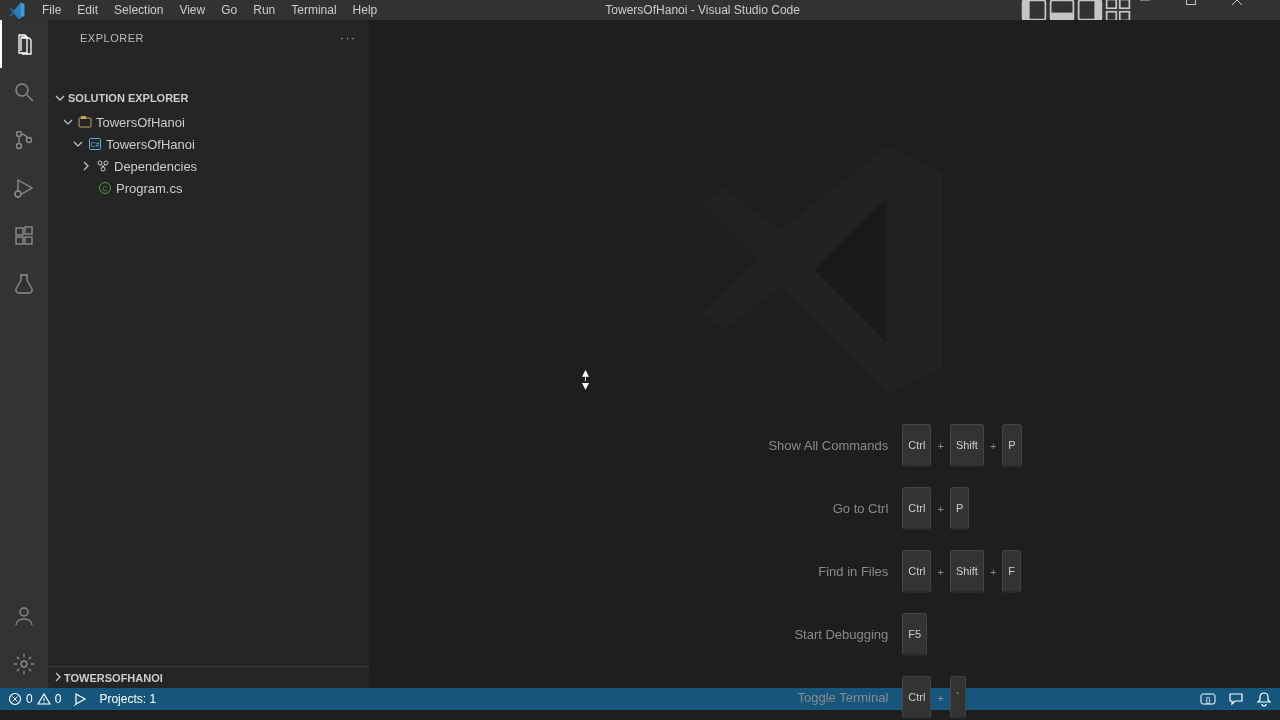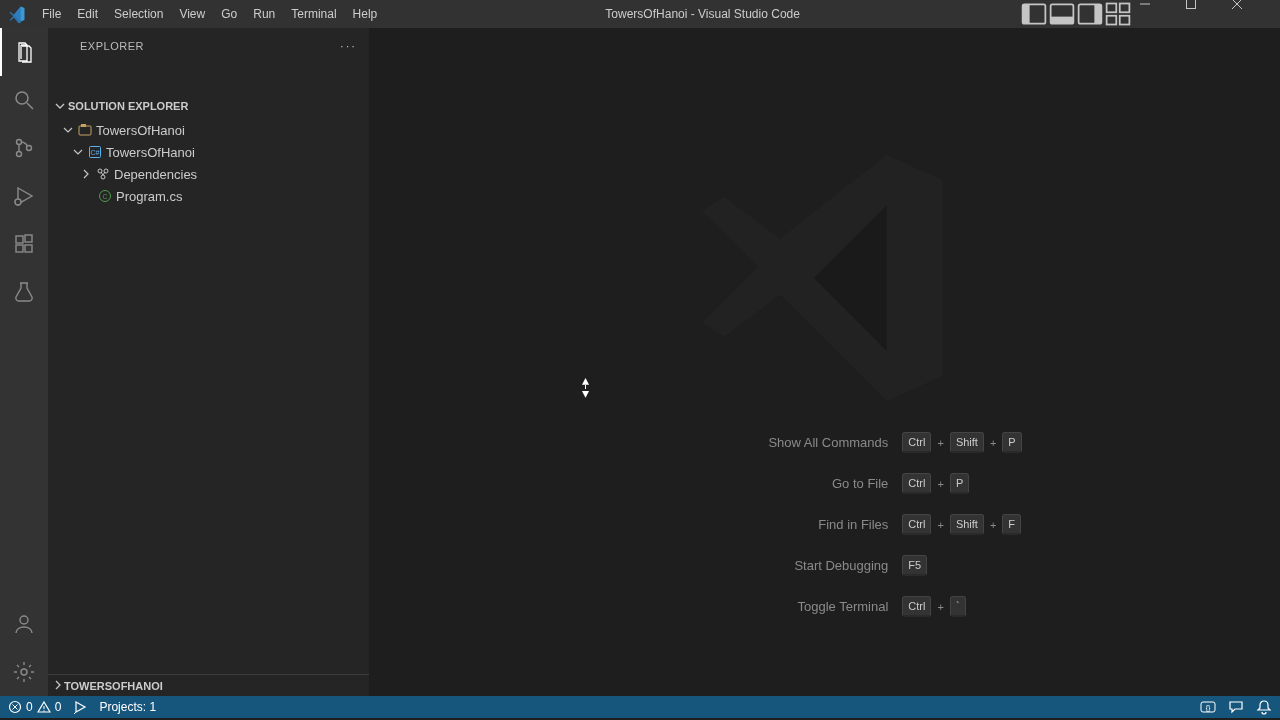--- a/index.html
+++ b/index.html
@@ -1,20 +1,20 @@
 <!DOCTYPE html>
 <html><head>
 <meta charset="utf-8">
 <style>
 * { margin: 0; padding: 0; box-sizing: border-box; font-family: "Segoe UI", -apple-system, sans-serif; user-select: none; }
 html, body { height: 100%; background: #1e1e1e; color: #cccccc; overflow: hidden; }
 
 
 .titlebar {
-  height: 28px; background: #323233; display: flex; align-items: center;
+  height: 20px; background: #323233; display: flex; align-items: center;
   font-size: 12px; color: #cccccc;
 }
 .titlebar .logo { width: 34px; display:flex; justify-content:center; align-items:center; }
 .titlebar .menu { display: flex; }
 .titlebar .menu span { padding: 0 8px; line-height: 30px; cursor: default; }
 .titlebar .title { flex: 1; text-align: center; color: #cccccc; }
 .titlebar .controls { display: flex; padding-right: 2px; }
 .titlebar .controls .group-icons { display:flex; margin-right: 8px; }
 .titlebar .controls svg, .titlebar .controls .winbtn { width: 46px; height: 30px; display:flex; align-items:center; justify-content:center; }
 .titlebar .layout-icon { width: 28px; display:flex; align-items:center; justify-content:center; }
@@ -45,21 +45,21 @@
 .tree-row.depth2b { padding-left: 48px; }
 .section-footer { height: 22px; display:flex; align-items:center; padding-left:4px; font-size:11px; font-weight:700; color:#cccccc; border-top: 1px solid #3c3c3c; }
 
 
 .editor { flex:1; background:#1e1e1e; position:relative; display:flex; align-items:center; justify-content:center; }
 .watermark { position:absolute; width: 280px; height: 280px; top: 110px; }
 .commands { position:absolute; top: 404px; display:flex; flex-direction:column; gap: 20px; font-size:13px; color:#8a8a8a; }
 .cmd-row { display:flex; align-items:center; gap: 14px; }
 .cmd-row .label { width: 260px; text-align:right; }
 .cmd-row .keys { display:flex; align-items:center; gap: 6px; color:#8a8a8a; font-size: 11px; }
-.key { background:#333333; border: 1px solid #444444; border-bottom: 2px solid #2a2a2a; border-radius:3px; padding: 3px 5px; font-size:11px; color:#cccccc; }
+.key { background:#333333; border: 1px solid #444444; border-bottom: 2px solid #2a2a2a; border-radius:3px; padding: 14px 5px; font-size:11px; color:#cccccc; }
 .plus { color:#8a8a8a; }
 
 
 .resize-cursor {
   position:absolute; left:212px; top: 348px; color:#ffffff; font-size: 14px;
   display:flex; flex-direction:column; align-items:center; gap: 0; line-height: 9px;
 }
 
 
 .statusbar {
@@ -292,21 +292,21 @@
         <span class="label">Show All Commands</span>
         <span class="keys">
           <span class="key">Ctrl</span>
             <span class="plus">+</span>
           <span class="key">Shift</span>
             <span class="plus">+</span>
           <span class="key">P</span>
         </span>
       </div>
       <div class="cmd-row">
-        <span class="label">Go to File</span>
+        <span class="label">Go to Ctrl</span>
         <span class="keys">
           <span class="key">Ctrl</span>
             <span class="plus">+</span>
           <span class="key">P</span>
         </span>
       </div>
       <div class="cmd-row">
         <span class="label">Find in Files</span>
         <span class="keys">
           <span class="key">Ctrl</span>

